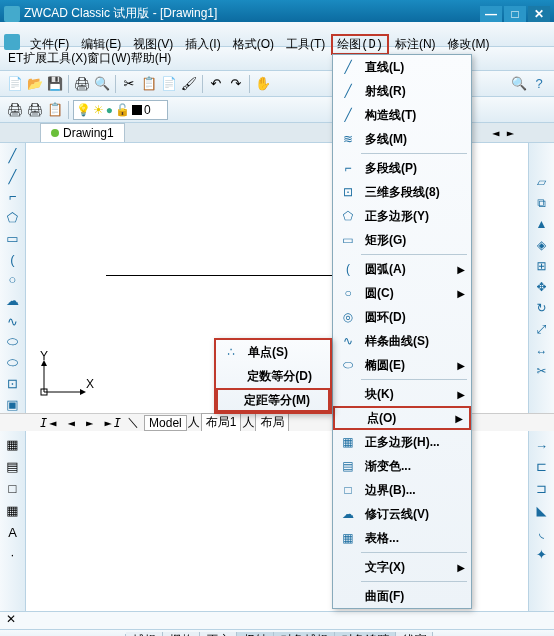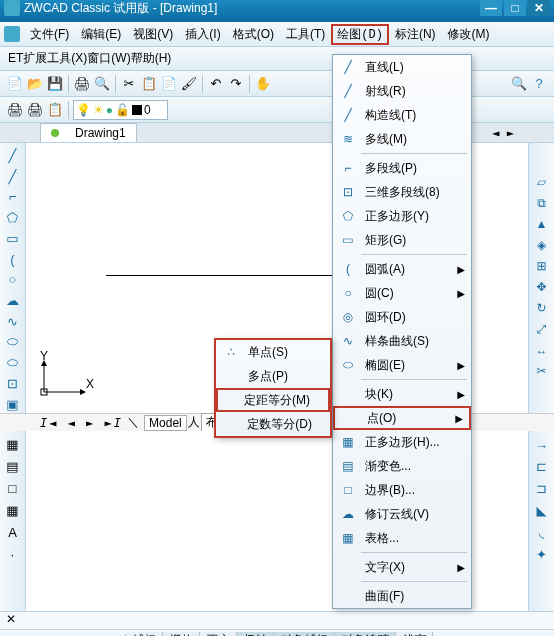--- a/index.html
+++ b/index.html
@@ -1,39 +1,39 @@
 <!DOCTYPE html>
 <html><head>
 <meta charset="utf-8">
 <style>
 * { margin: 0; padding: 0; box-sizing: border-box; font-family: 'Microsoft YaHei', Arial, sans-serif; font-size: 12px; }
 body { width: 554px; height: 636px; background: #fff; overflow: hidden; position: relative; }
 
-.titlebar { height: 22px; background: linear-gradient(#1a8ac0, #0c6ba0); display: flex; align-items: flex-start; padding: 0 4px; color: #fff; }
+.titlebar { height: 22px; background: linear-gradient(#1a8ac0, #0c6ba0); display: flex; align-items: flex-end; padding: 0 4px; color: #fff; }
 .titlebar .logo { width: 16px; height: 16px; margin-right: 4px; background: #4ac; border-radius: 2px; }
 .titlebar .buttons { margin-left: auto; display: flex; gap: 2px; }
 .titlebar .btn { width: 22px; height: 16px; background: #2a96c8; display: flex; align-items: center; justify-content: center; color: #fff; font-weight: bold; }
 .titlebar .btn:last-child { background: #1a7aa8; }
 
-.menubar { height: 24px; background: linear-gradient(#f5f9fc, #e0edf5); display: flex; align-items: center; padding: 12px 4px; border-bottom: 1px solid #b8d2e3; }
+.menubar { height: 24px; background: linear-gradient(#f5f9fc, #e0edf5); display: flex; align-items: flex-start; padding: 12px 4px; border-bottom: 1px solid #b8d2e3; }
 .menubar .mlogo { width: 16px; height: 16px; background: #4ac; border-radius: 2px; margin-right: 4px; }
 .menubar .mitem { padding: 2px 6px; cursor: pointer; }
 .menubar .mitem.active { border: 2px solid #c0392b; padding: 0 4px; font-family: Liberation Mono, monospace; }
 
 .subrow { height: 24px; background: linear-gradient(#f5f9fc, #e0edf5); display: flex; align-items: center; padding: 0 8px; border-bottom: 1px solid #b8d2e3; }
 
 .toolbar { height: 26px; background: linear-gradient(#f5f9fc, #e0edf5); display: flex; align-items: center; padding: 2px 6px; border-bottom: 1px solid #b8d2e3; gap: 2px; }
 .ticon { width: 18px; height: 18px; display: inline-flex; align-items: center; justify-content: center; font-size: 13px; }
 .sep { width: 1px; height: 18px; background: #b0c4d2; margin: 0 2px; }
 
 .layerbar { height: 26px; background: linear-gradient(#f5f9fc, #e0edf5); display: flex; align-items: center; padding: 2px 6px; border-bottom: 1px solid #b8d2e3; gap: 2px; }
 .layerselect { width: 95px; height: 20px; border: 1px solid #a0b8c8; background: #fff; display: flex; align-items: center; padding: 0 2px; gap: 2px; font-size: 11px; }
 
 .filetab { height: 20px; background: #dfe9ef; display: flex; align-items: center; padding: 0 40px; border-bottom: 1px solid #b8d2e3; }
-.filetab .tab { background: #fff; padding: 2px 10px; border: 1px solid #b0c4d2; border-bottom: none; display: flex; align-items: center; gap: 16px; }
+.filetab .tab { background: #fff; padding: 2px 10px; border: 1px solid #b0c4d2; border-bottom: none; display: flex; align-items: center; gap: 4px; }
 .filetab .tab .dot { width: 8px; height: 8px; border-radius: 50%; background: #6bbf3a; }
 
 .workspace { position: relative; height: 270px; background: #f0f0f0; display: flex; }
 .lefttools { width: 26px; background: linear-gradient(90deg, #f5f9fc, #e0edf5); display: flex; flex-direction: column; align-items: center; padding-top: 4px; gap: 4px; border-right: 1px solid #b8d2e3; }
 .lefttools .lt { width: 18px; height: 18px; display: flex; align-items: center; justify-content: center; font-size: 13px; color: #1a6ca0; }
 .canvas { flex: 1; background: #fff; position: relative; }
 .canvas .line { position: absolute; top: 132px; left: 80px; width: 230px; height: 1px; background: #000; }
 .canvas .ucs { position: absolute; bottom: 10px; left: 10px; }
 .righttools { width: 26px; background: linear-gradient(90deg, #e0edf5, #f5f9fc); display: flex; flex-direction: column; align-items: center; padding-top: 30px; gap: 3px; border-left: 1px solid #b8d2e3; }
 .righttools .rt { width: 18px; height: 18px; display: flex; align-items: center; justify-content: center; font-size: 12px; color: #1a6ca0; }
@@ -53,21 +53,21 @@
 
 .statusbar { height: 22px; background: linear-gradient(#f5f9fc, #d8e6ef); display: flex; align-items: center; border-top: 1px solid #b8d2e3; font-size: 11px; }
 .statusbar .coord { padding: 0 6px; border-right: 1px solid #b0c4d2; }
 .statusbar .sitem { padding: 0 6px; border-right: 1px solid #b0c4d2; background: #e8f0f6; }
 .statusbar .sitem.active { background: #c8dce8; }
 
 
 .dropdown { position: absolute; background: linear-gradient(#fafcfe, #edf3f8); border: 1px solid #8ab; box-shadow: 2px 2px 6px rgba(0,0,0,0.25); z-index: 100; }
 .drow { height: 24px; display: flex; align-items: center; padding: 0 18px 0 4px; white-space: nowrap; position: relative; }
 .drow .dicon { width: 22px; height: 20px; display: flex; align-items: center; justify-content: center; font-size: 12px; color: #1a6ca0; }
-.drow .dtext { padding-left: 6px; }
+.drow .dtext { padding-left: 6px; font-weight: bold; }
 .drow .arrow { position: absolute; right: 6px; font-size: 10px; }
 .drow.hl { border: 2px solid #c0392b; height: 24px; }
 .dsep { height: 1px; background: #b8cad6; margin: 2px 4px 2px 28px; }
 
 .submenu { position: absolute; background: linear-gradient(#fafcfe, #edf3f8); border: 1px solid #8ab; box-shadow: 2px 2px 6px rgba(0,0,0,0.25); z-index: 101; }
 .submenu.hl { border: 2px solid #c0392b; }
 
 .navarrows { margin-left: auto; font-family: monospace; }
 </style>
 </head>
@@ -337,23 +337,19 @@
     </div>
   </div>
 
 <div class="submenu hl" id="sub-dd" style="top:338px; left:214px; width:118px;">
     <div class="drow">
       <span class="dicon">∴</span>
       <span class="dtext">单点(S)</span>
     </div>
     <div class="drow">
       <span class="dicon"></span>
-      <span class="dtext">多点(P)</span>
+      <span class="dtext">定数等分(D)</span>
     </div>
     <div class="drow hl">
       <span class="dicon"></span>
       <span class="dtext">定距等分(M)</span>
     </div>
-    <div class="drow">
-      <span class="dicon"></span>
-      <span class="dtext">定数等分(D)</span>
-    </div>
   </div>
 
 </body></html>

